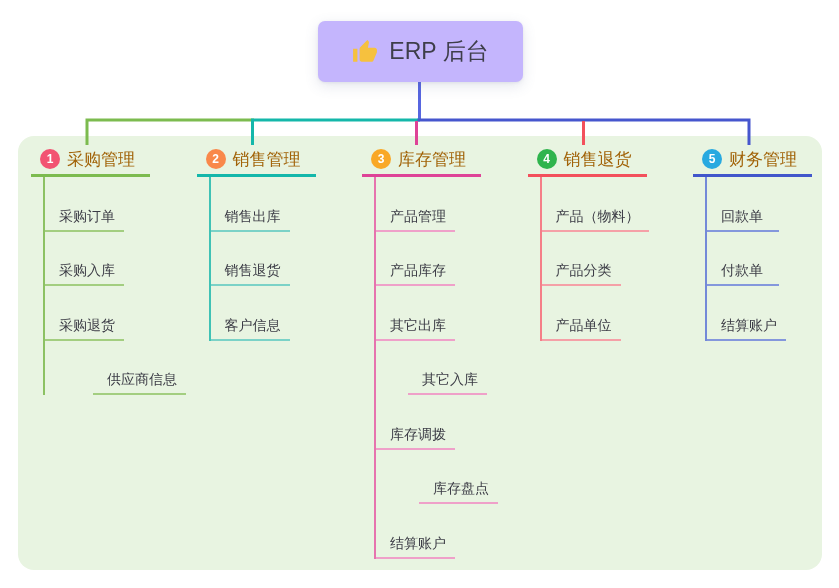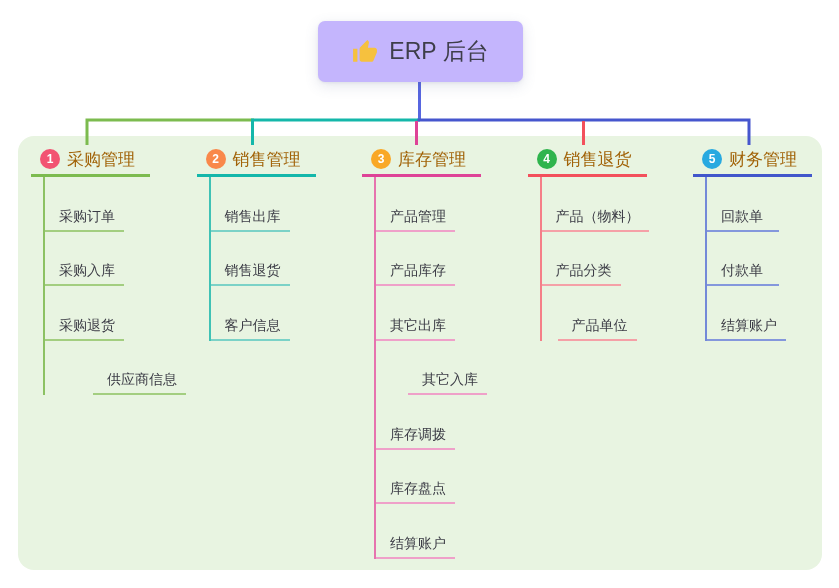--- a/index.html
+++ b/index.html
@@ -119,41 +119,41 @@
           </div>
           <div class="branch-item" style="border-bottom-color: rgb(239, 160, 201);">
             <span class="branch-item-label">其它出库</span>
           </div>
           <div class="branch-item" style="border-bottom-color: rgb(239, 160, 201); margin-left: 32px;">
             <span class="branch-item-label">其它入库</span>
           </div>
           <div class="branch-item" style="border-bottom-color: rgb(239, 160, 201);">
             <span class="branch-item-label">库存调拨</span>
           </div>
-          <div class="branch-item" style="border-bottom-color: rgb(239, 160, 201);">
+          <div class="branch-item" style="border-bottom-color: rgb(239, 160, 201); margin-left: 43px;">
             <span class="branch-item-label">库存盘点</span>
           </div>
           <div class="branch-item" style="border-bottom-color: rgb(239, 160, 201);">
             <span class="branch-item-label">结算账户</span>
           </div>
         </div>
       </div>
       <div class="branch" style="left: 527.5px;">
         <div class="branch-header" style="border-bottom-color: rgb(243, 80, 92);">
           <span class="badge" style="background: rgb(47, 180, 77);">4</span>
           <span class="branch-label">销售退货</span>
         </div>
         <div class="branch-items" style="border-left-color: rgb(245, 127, 136);">
           <div class="branch-item" style="border-bottom-color: rgb(245, 160, 167);">
             <span class="branch-item-label">产品（物料）</span>
           </div>
           <div class="branch-item" style="border-bottom-color: rgb(245, 160, 167);">
             <span class="branch-item-label">产品分类</span>
           </div>
-          <div class="branch-item" style="border-bottom-color: rgb(245, 160, 167); margin-left: 16px;">
+          <div class="branch-item" style="border-bottom-color: rgb(245, 160, 167);">
             <span class="branch-item-label">产品单位</span>
           </div>
         </div>
       </div>
       <div class="branch" style="left: 693px;">
         <div class="branch-header" style="border-bottom-color: rgb(65, 86, 203);">
           <span class="badge" style="background: rgb(40, 169, 224);">5</span>
           <span class="branch-label">财务管理</span>
         </div>
         <div class="branch-items" style="border-left-color: rgb(115, 137, 216);">

